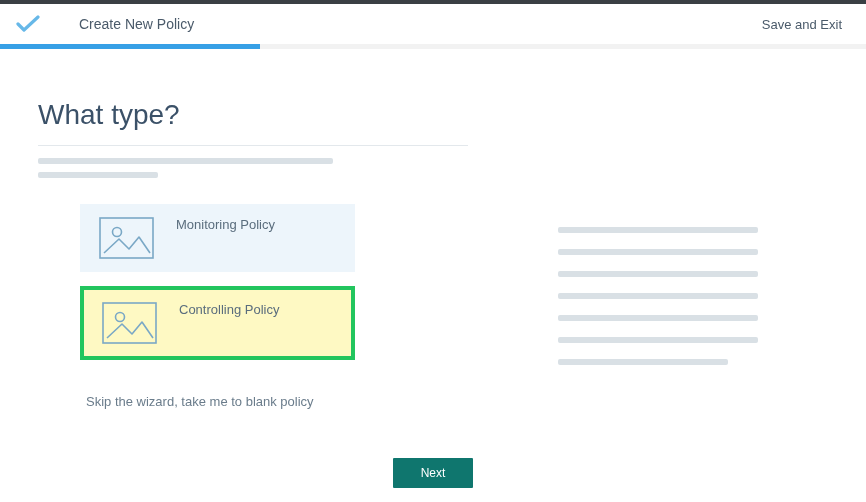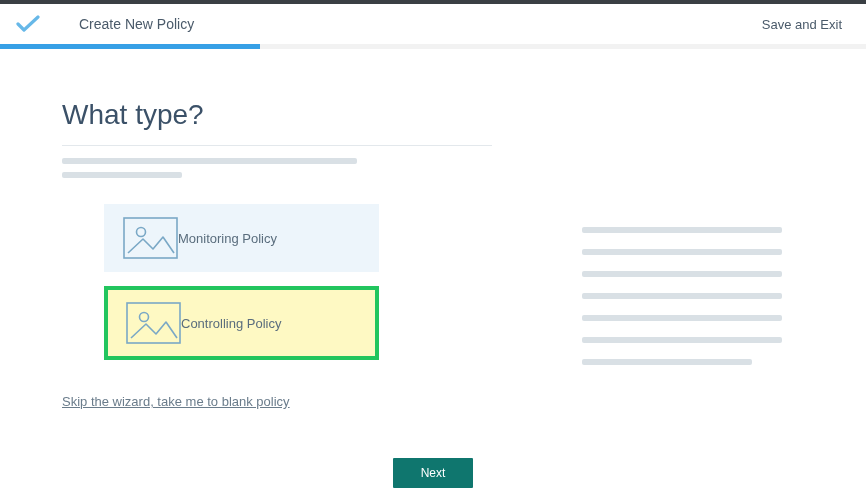--- a/index.html
+++ b/index.html
@@ -54,21 +54,21 @@
       width: 100%;
       background: #f2f2f2;
       position: relative;
     }
     .progress-fill {
       height: 100%;
       background: #37a0e6;
       width: 30%;
     }
     .content {
-      padding: 50px 60px 0 62px;
+      padding: 50px 60px 0 38px;
       display: flex;
       gap: 50px;
       width: 100%;
     }
     .left-col {
       flex: 0 0 auto;
       width: 470px;
     }
     .page-title {
       font-size: 28px;
@@ -89,21 +89,21 @@
       margin-bottom: 8px;
     }
     .pl-long { width: 295px; }
     .pl-short { width: 120px; }
     .cards {
       margin-top: 26px;
       margin-left: 42px;
     }
     .card {
       display: flex;
-      align-items: center;
+      gap: 22px;
       padding: 12px 18px;
       width: 275px;
       margin-bottom: 14px;
       cursor: pointer;
       border: 1px solid transparent;
     }
     .card-default {
       background: #edf5fb;
     }
     .card-selected {
@@ -116,24 +116,24 @@
       display: flex;
       align-items: center;
       justify-content: center;
     }
     .card-label {
       font-size: 13px;
       color: #5a6d7d;
     }
     .skip-link {
       margin-top: 34px;
+      margin-left: 48px;
       font-size: 13px;
       color: #6a7c8b;
       cursor: pointer;
-      text-decoration: underline;
     }
     .right-col {
       flex: 1;
       padding-top: 128px;
       padding-right: 20px;
     }
     .desc-line {
       height: 6px;
       background: #d9e0e5;
       border-radius: 2px;

